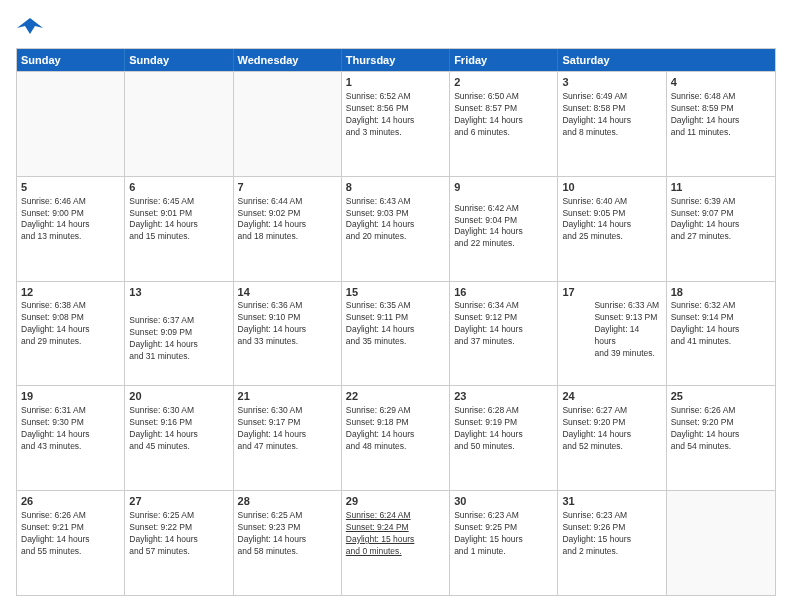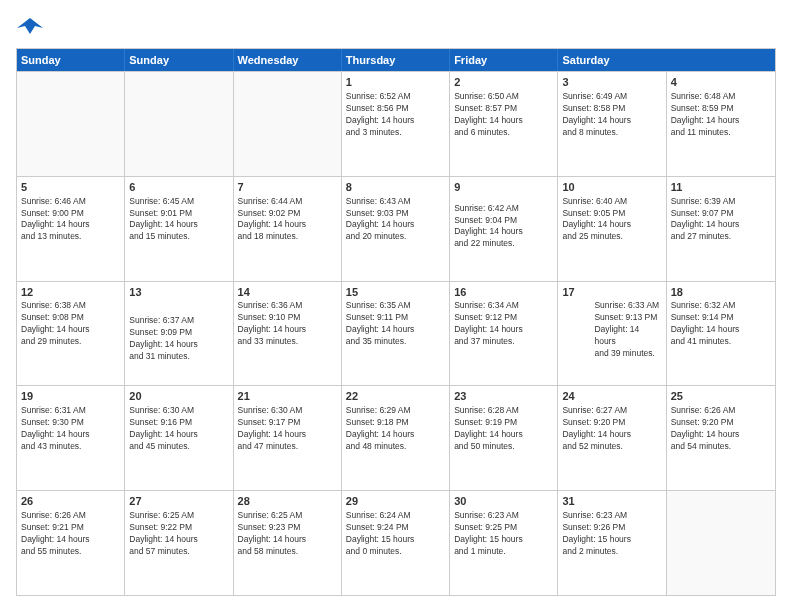--- a/index.html
+++ b/index.html
@@ -326,21 +326,21 @@
           </div>
           <div class="cal-cell">
             <div class="day-num">28</div>
             <div class="cell-info" style="white-space: pre-line;">Sunrise: 6:25 AM
 Sunset: 9:23 PM
 Daylight: 14 hours
 and 58 minutes.</div>
           </div>
           <div class="cal-cell">
             <div class="day-num">29</div>
-            <div class="cell-info" style="white-space: pre-line;">Sunrise: 6:24 AM
+            <div class="cell-info" style="white-space: pre-line; text-decoration: underline;">Sunrise: 6:24 AM
 Sunset: 9:24 PM
 Daylight: 15 hours
 and 0 minutes.</div>
           </div>
           <div class="cal-cell">
             <div class="day-num">30</div>
             <div class="cell-info" style="white-space: pre-line;">Sunrise: 6:23 AM
 Sunset: 9:25 PM
 Daylight: 15 hours
 and 1 minute.</div>

